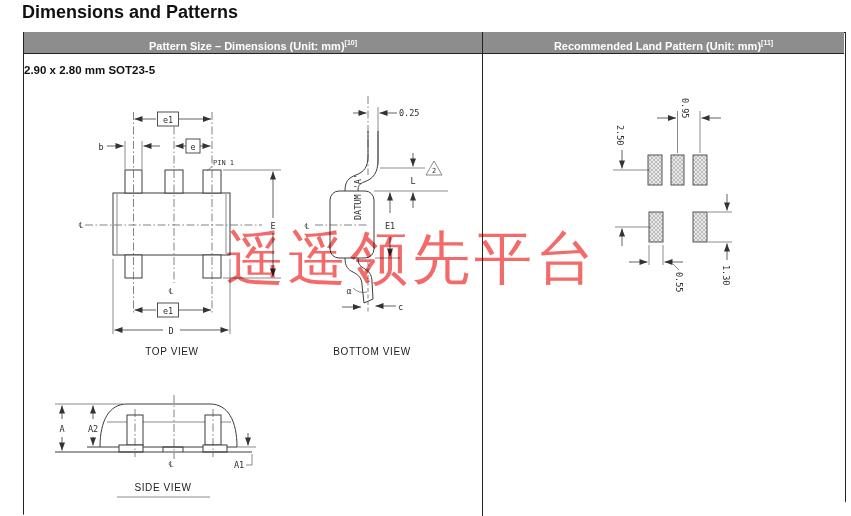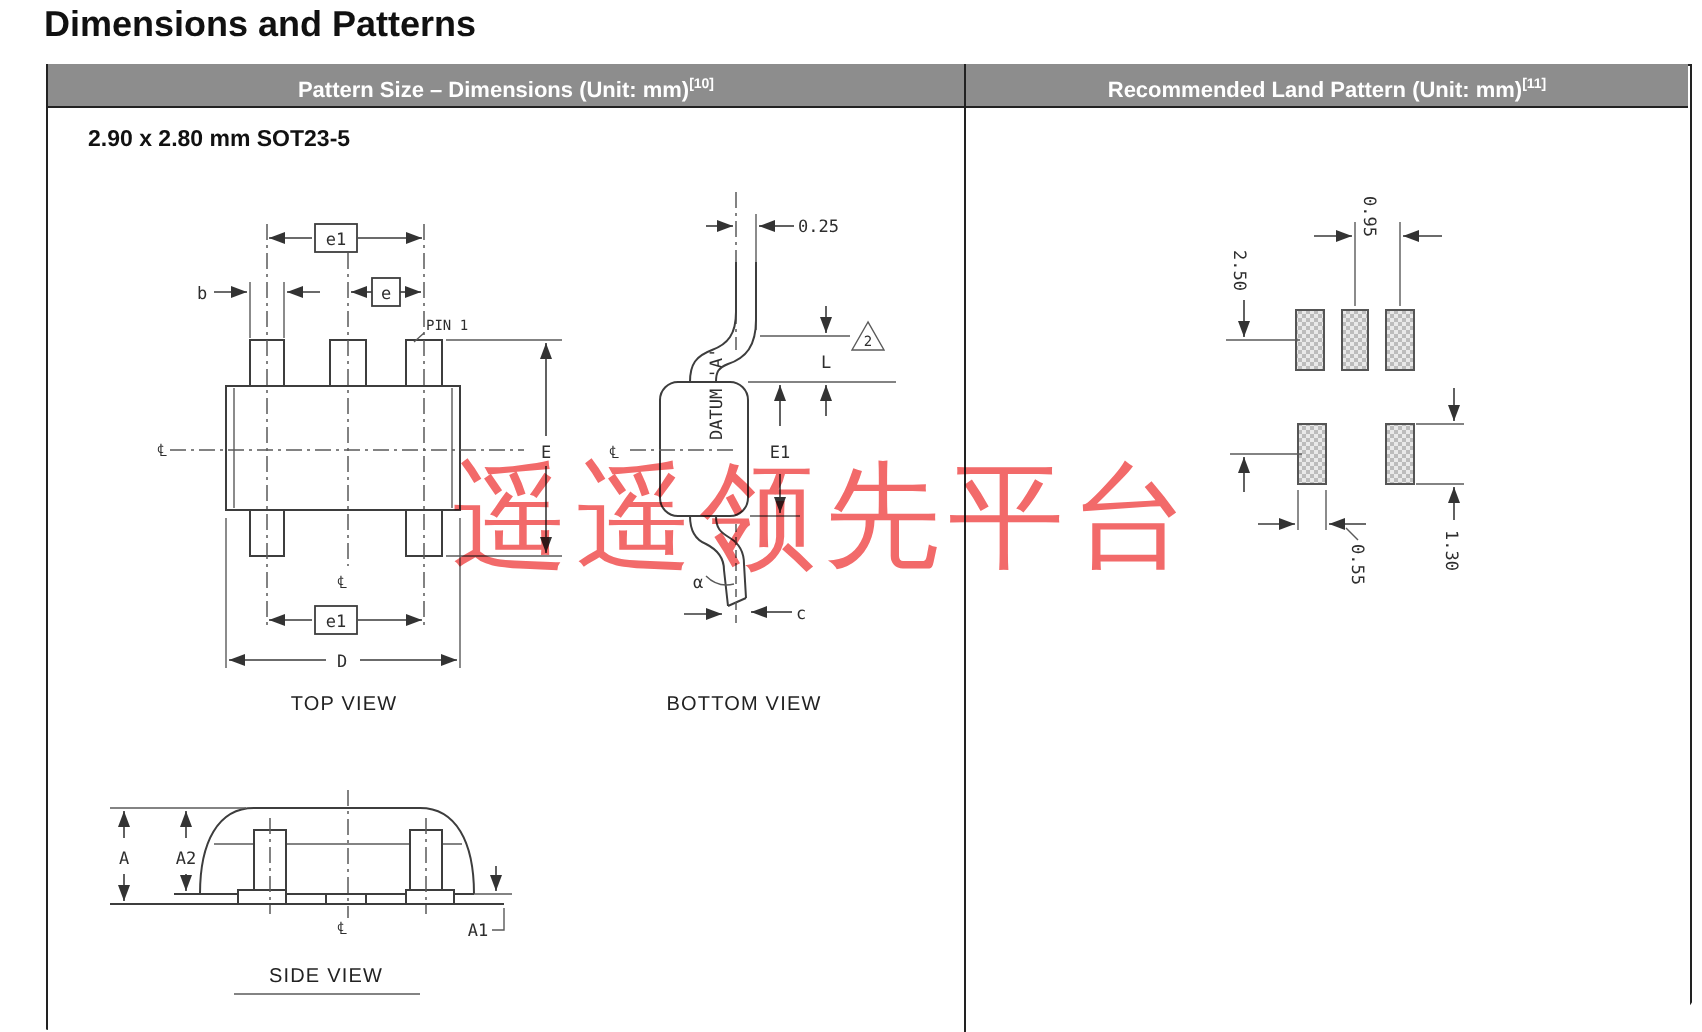--- a/index.html
+++ b/index.html
@@ -7,21 +7,21 @@
         font-family:"Liberation Sans",sans-serif;border-radius:32px;}
   .title{position:absolute;left:22px;top:2px;font-size:18px;font-weight:bold;color:#111;}
   .tbl-outline{position:absolute;left:23px;top:32px;width:821px;height:484px;
         border-left:1px solid #222;border-right:1px solid #222;border-top:1px solid #222;}
   .hdr{position:absolute;top:32px;height:21px;background:#8d8d8d;border-bottom:1px solid #222;
         color:#fff;font-size:11px;font-weight:bold;text-align:center;line-height:21px;}
   .hdr-left{left:24px;width:458px;border-right:1px solid #222;}
   .hdr-right{left:483px;width:361px;}
   .sup{font-size:7px;vertical-align:super;}
   .divider{position:absolute;left:482px;top:53px;width:1px;height:463px;background:#222;}
-  .subtitle{position:absolute;left:44px;top:64px;font-size:11.5px;font-weight:bold;color:#111;}
+  .subtitle{position:absolute;left:24px;top:64px;font-size:11.5px;font-weight:bold;color:#111;}
   #draw{position:absolute;left:23px;top:53px;}
   .ln{stroke:#3d3d3d;stroke-width:1;fill:none;}
   .thin{stroke:#5a5a5a;stroke-width:0.7;fill:none;}
   .cl{stroke:#5a5a5a;stroke-width:0.75;fill:none;stroke-dasharray:8 2.5 1.5 2.5;}
   .dsh{stroke:#5a5a5a;stroke-width:0.75;fill:none;stroke-dasharray:4 2.5;}
   .arrow{stroke:#3a3a3a;stroke-width:0.8;fill:none;marker-end:url(#arr);}
   .dimln{stroke:#3a3a3a;stroke-width:0.8;fill:none;}
   text.dim{font:8.5px "DejaVu Sans Mono",monospace;fill:#2e2e2e;}
   text.sm{font:7px "DejaVu Sans Mono",monospace;fill:#2e2e2e;}
   text.vlabel{font:10px "Liberation Sans",sans-serif;fill:#222;letter-spacing:0.6px;}

